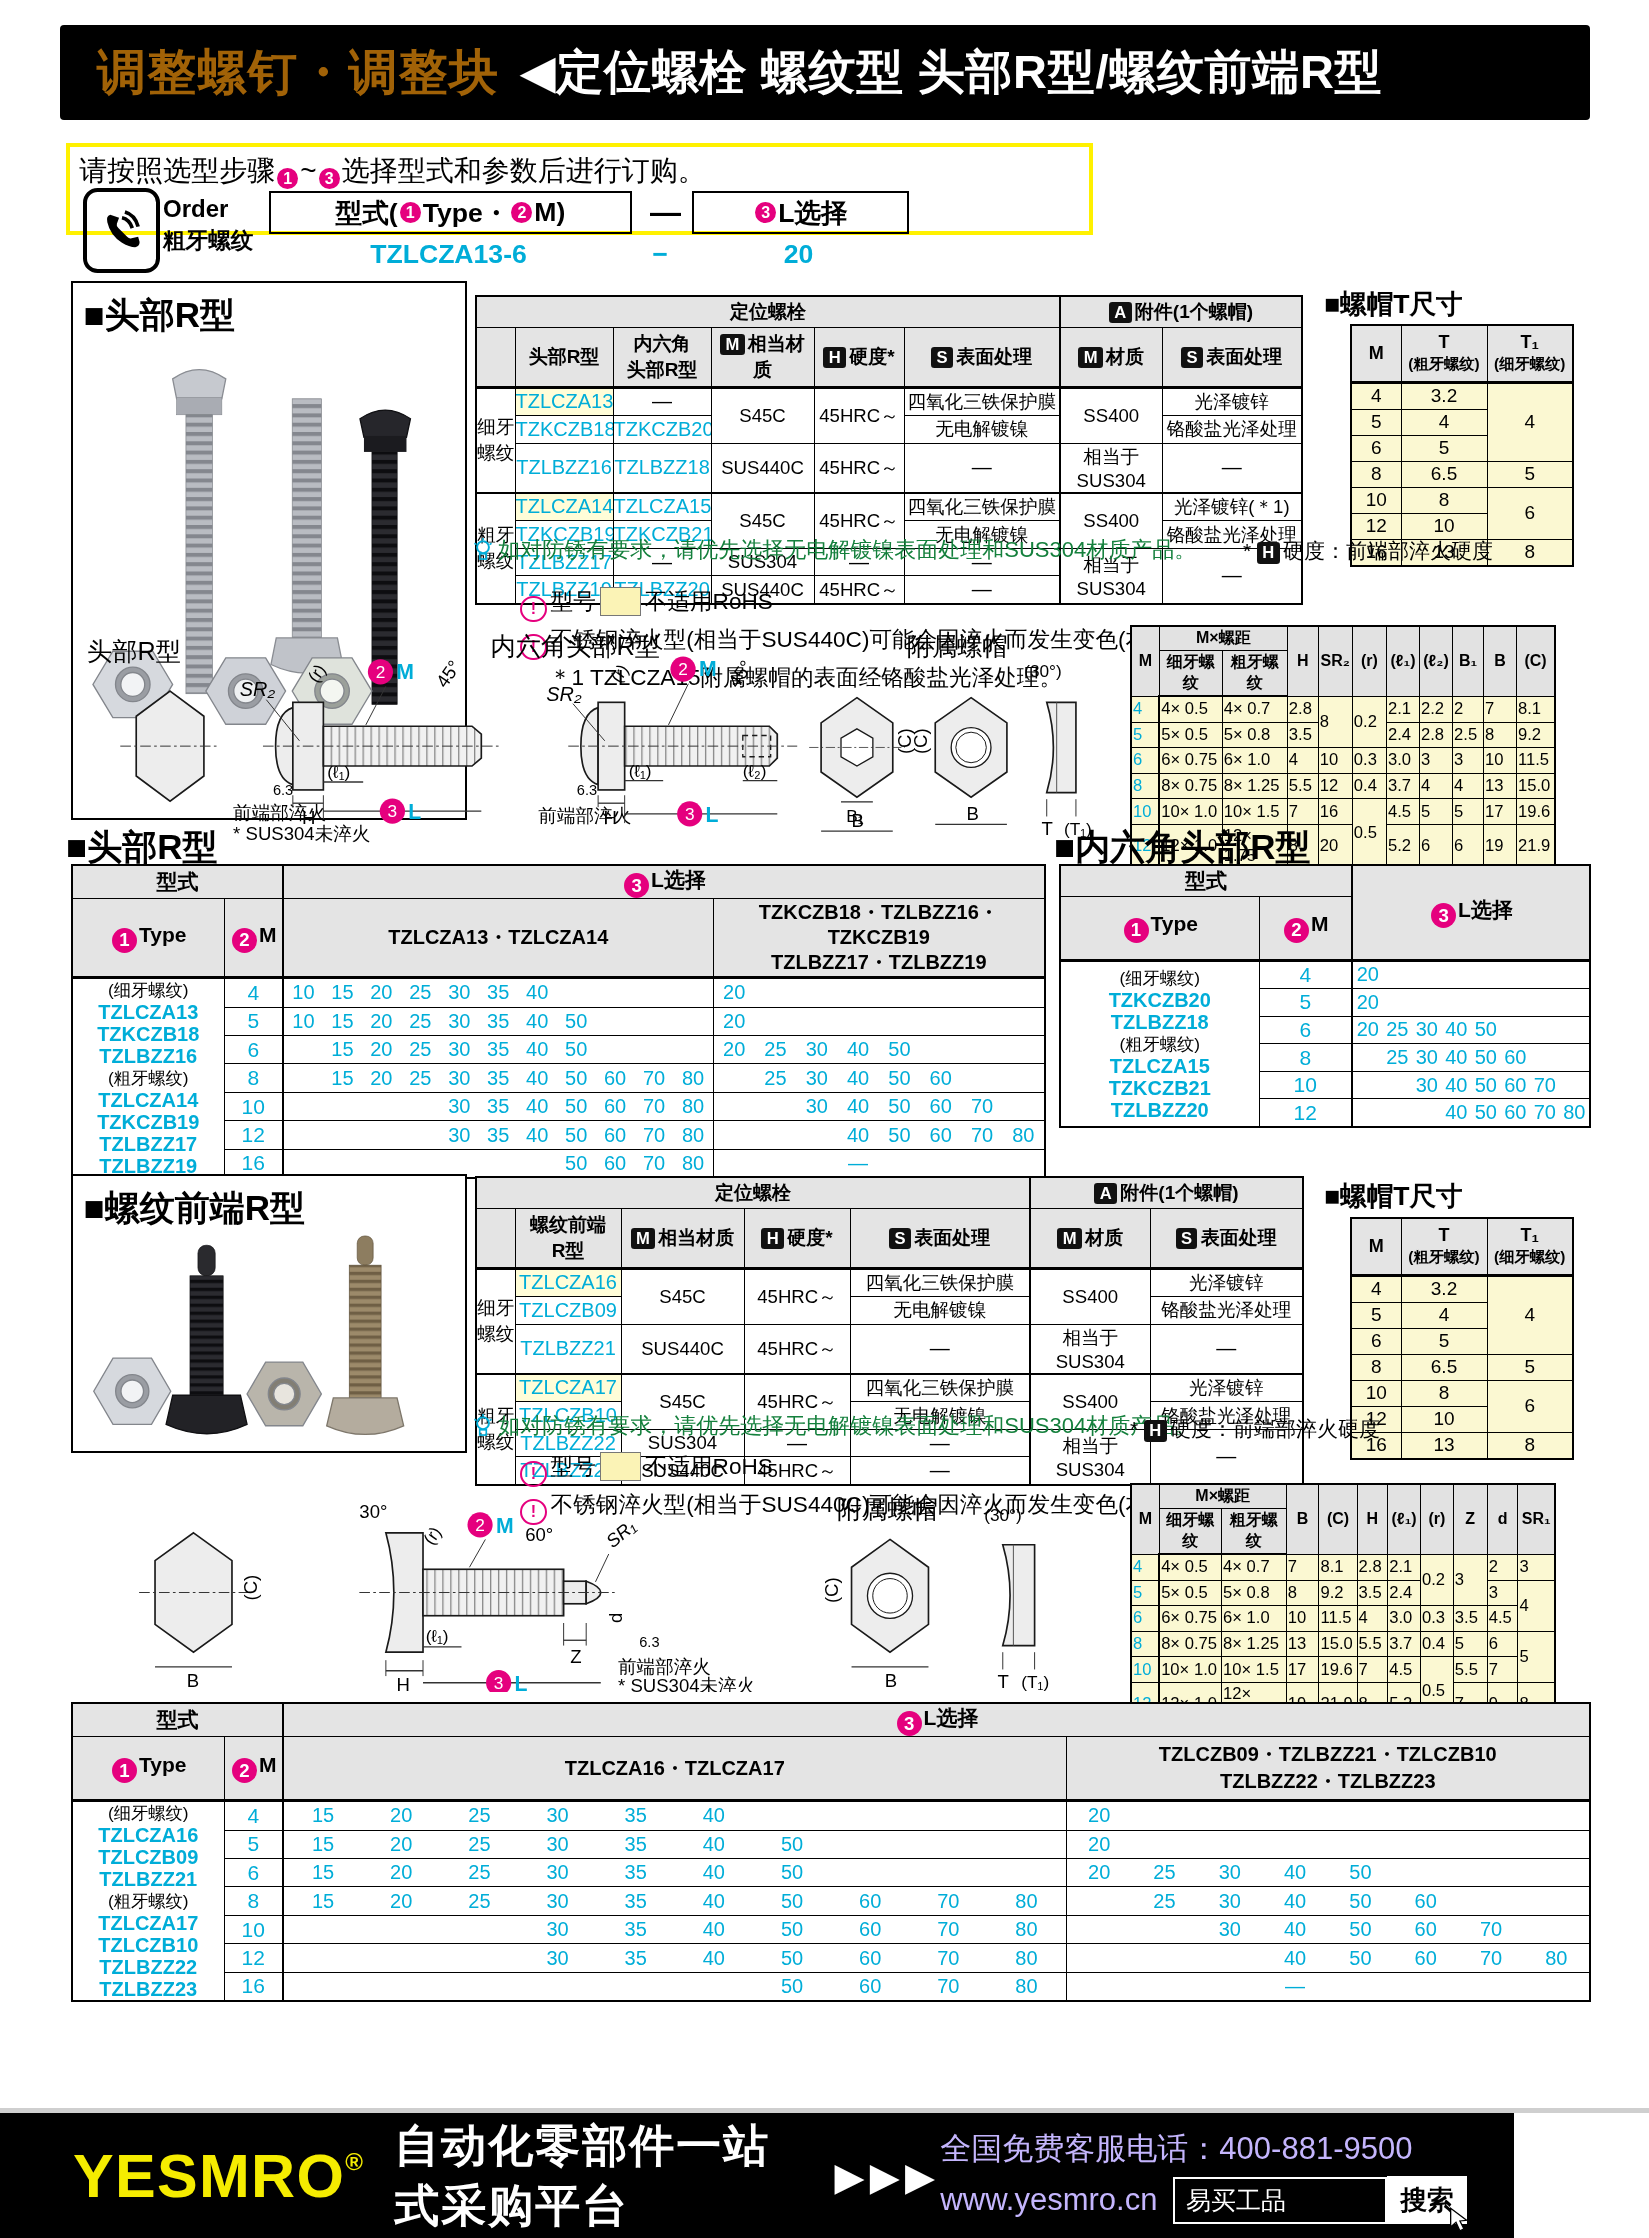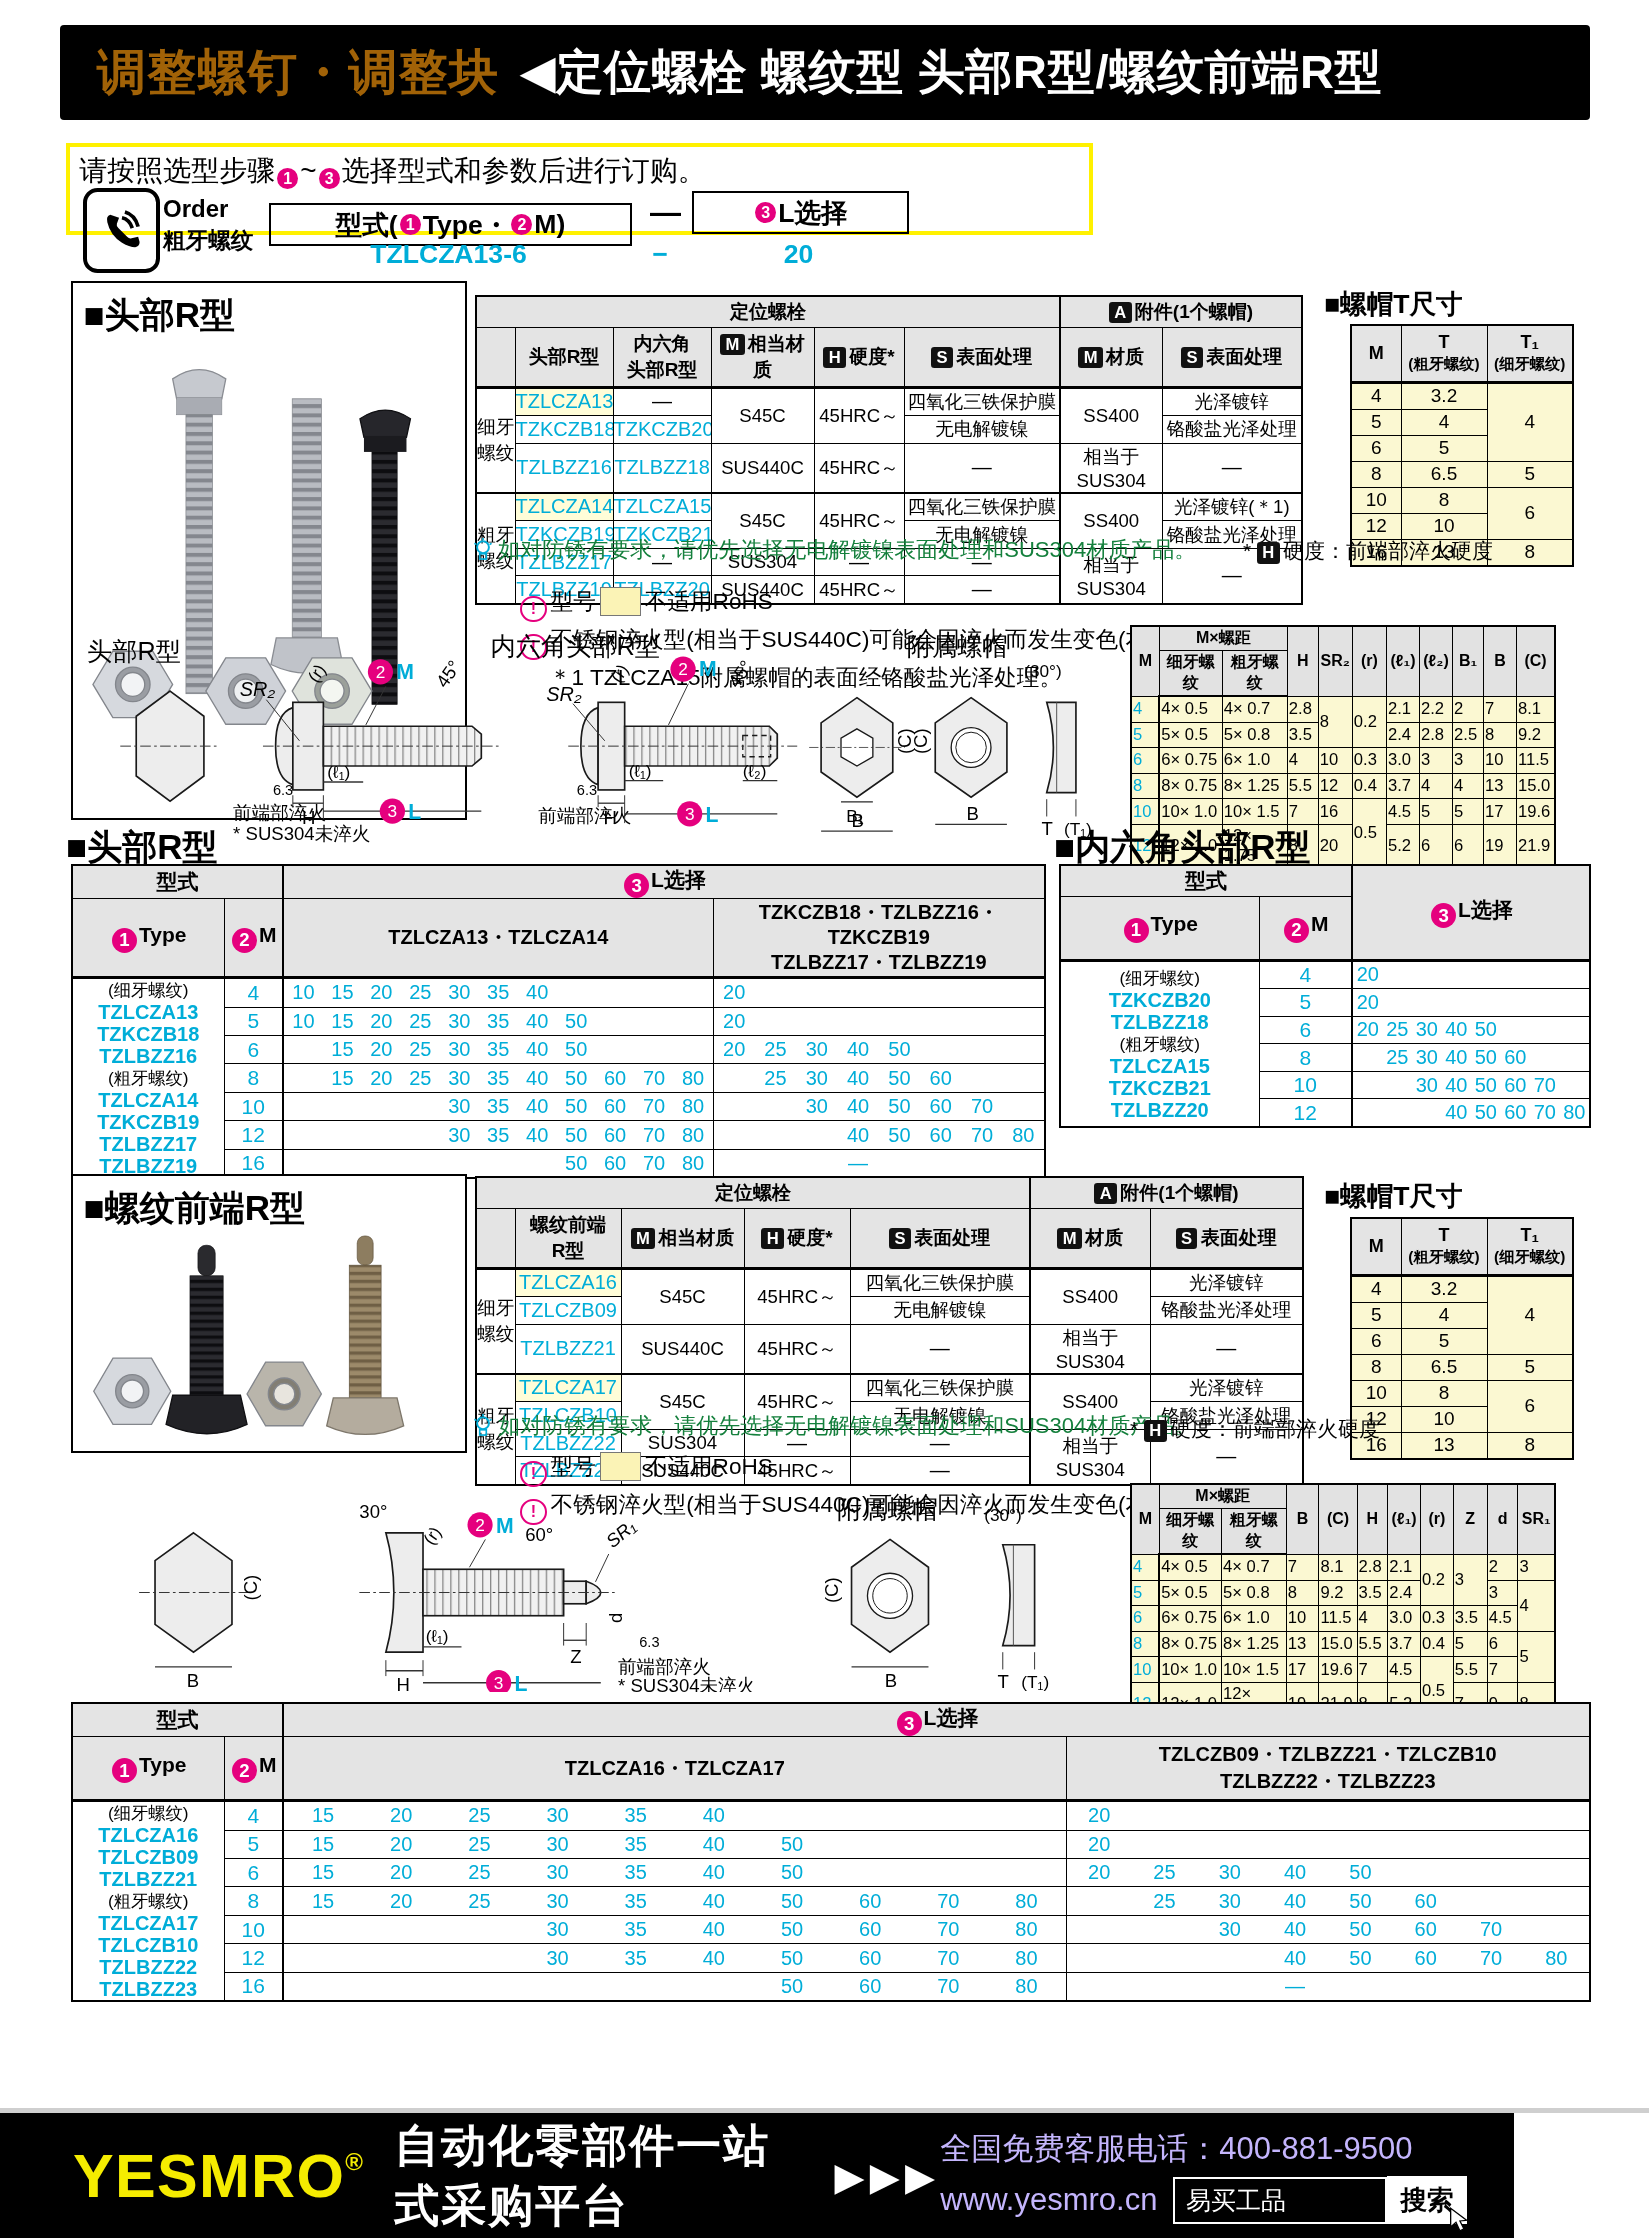--- a/index.html
+++ b/index.html
@@ -25,21 +25,21 @@
   #titlebar .wh-t{color:#fff;font-weight:bold;font-size:47px;letter-spacing:0.7px}
   
   #orderbox{left:66px;top:143px;width:1027px;height:92px;border:4px solid #FFF100;box-sizing:border-box;background:#fff}
   #orderbox .l1{position:absolute;left:9.3px;top:5.3px;font-size:28px}
   #phoneicon{position:absolute;left:13.3px;top:41px;width:69px;height:77px;border:4.7px solid #000;border-radius:14.6px;
              display:flex;align-items:center;justify-content:center}
   #order-en{position:absolute;left:93px;top:48px;font-size:24px;font-weight:bold}
   #order-cn{position:absolute;left:93px;top:78px;font-size:22.6px;font-weight:bold}
   .obox{position:absolute;border:2px solid #000;height:39px;display:flex;align-items:center;justify-content:center;
         font-size:26.6px;font-weight:bold}
-  #ob1{left:199px;top:56px;width:359px}
+  #ob1{left:199px;top:44px;width:359px}
   #ob2{left:622px;top:44px;width:213px}
   #obdash{position:absolute;left:580px;top:48px;font-size:31px;font-weight:bold}
   #oex{position:absolute;left:199px;top:92px;width:636px;display:flex;font-size:26.6px;font-weight:bold}
   
   table{border-collapse:collapse;table-layout:fixed}
   .t{border:2.7px solid #000}
   .t th,.t td{border:1.3px solid #000;text-align:center;vertical-align:middle;padding:0;overflow:hidden}
   .hd{background:#E4E4E4;font-size:19px}
   .code{color:#00ADD8;font-size:20px}
   .hl{background:#FFFDD8}

